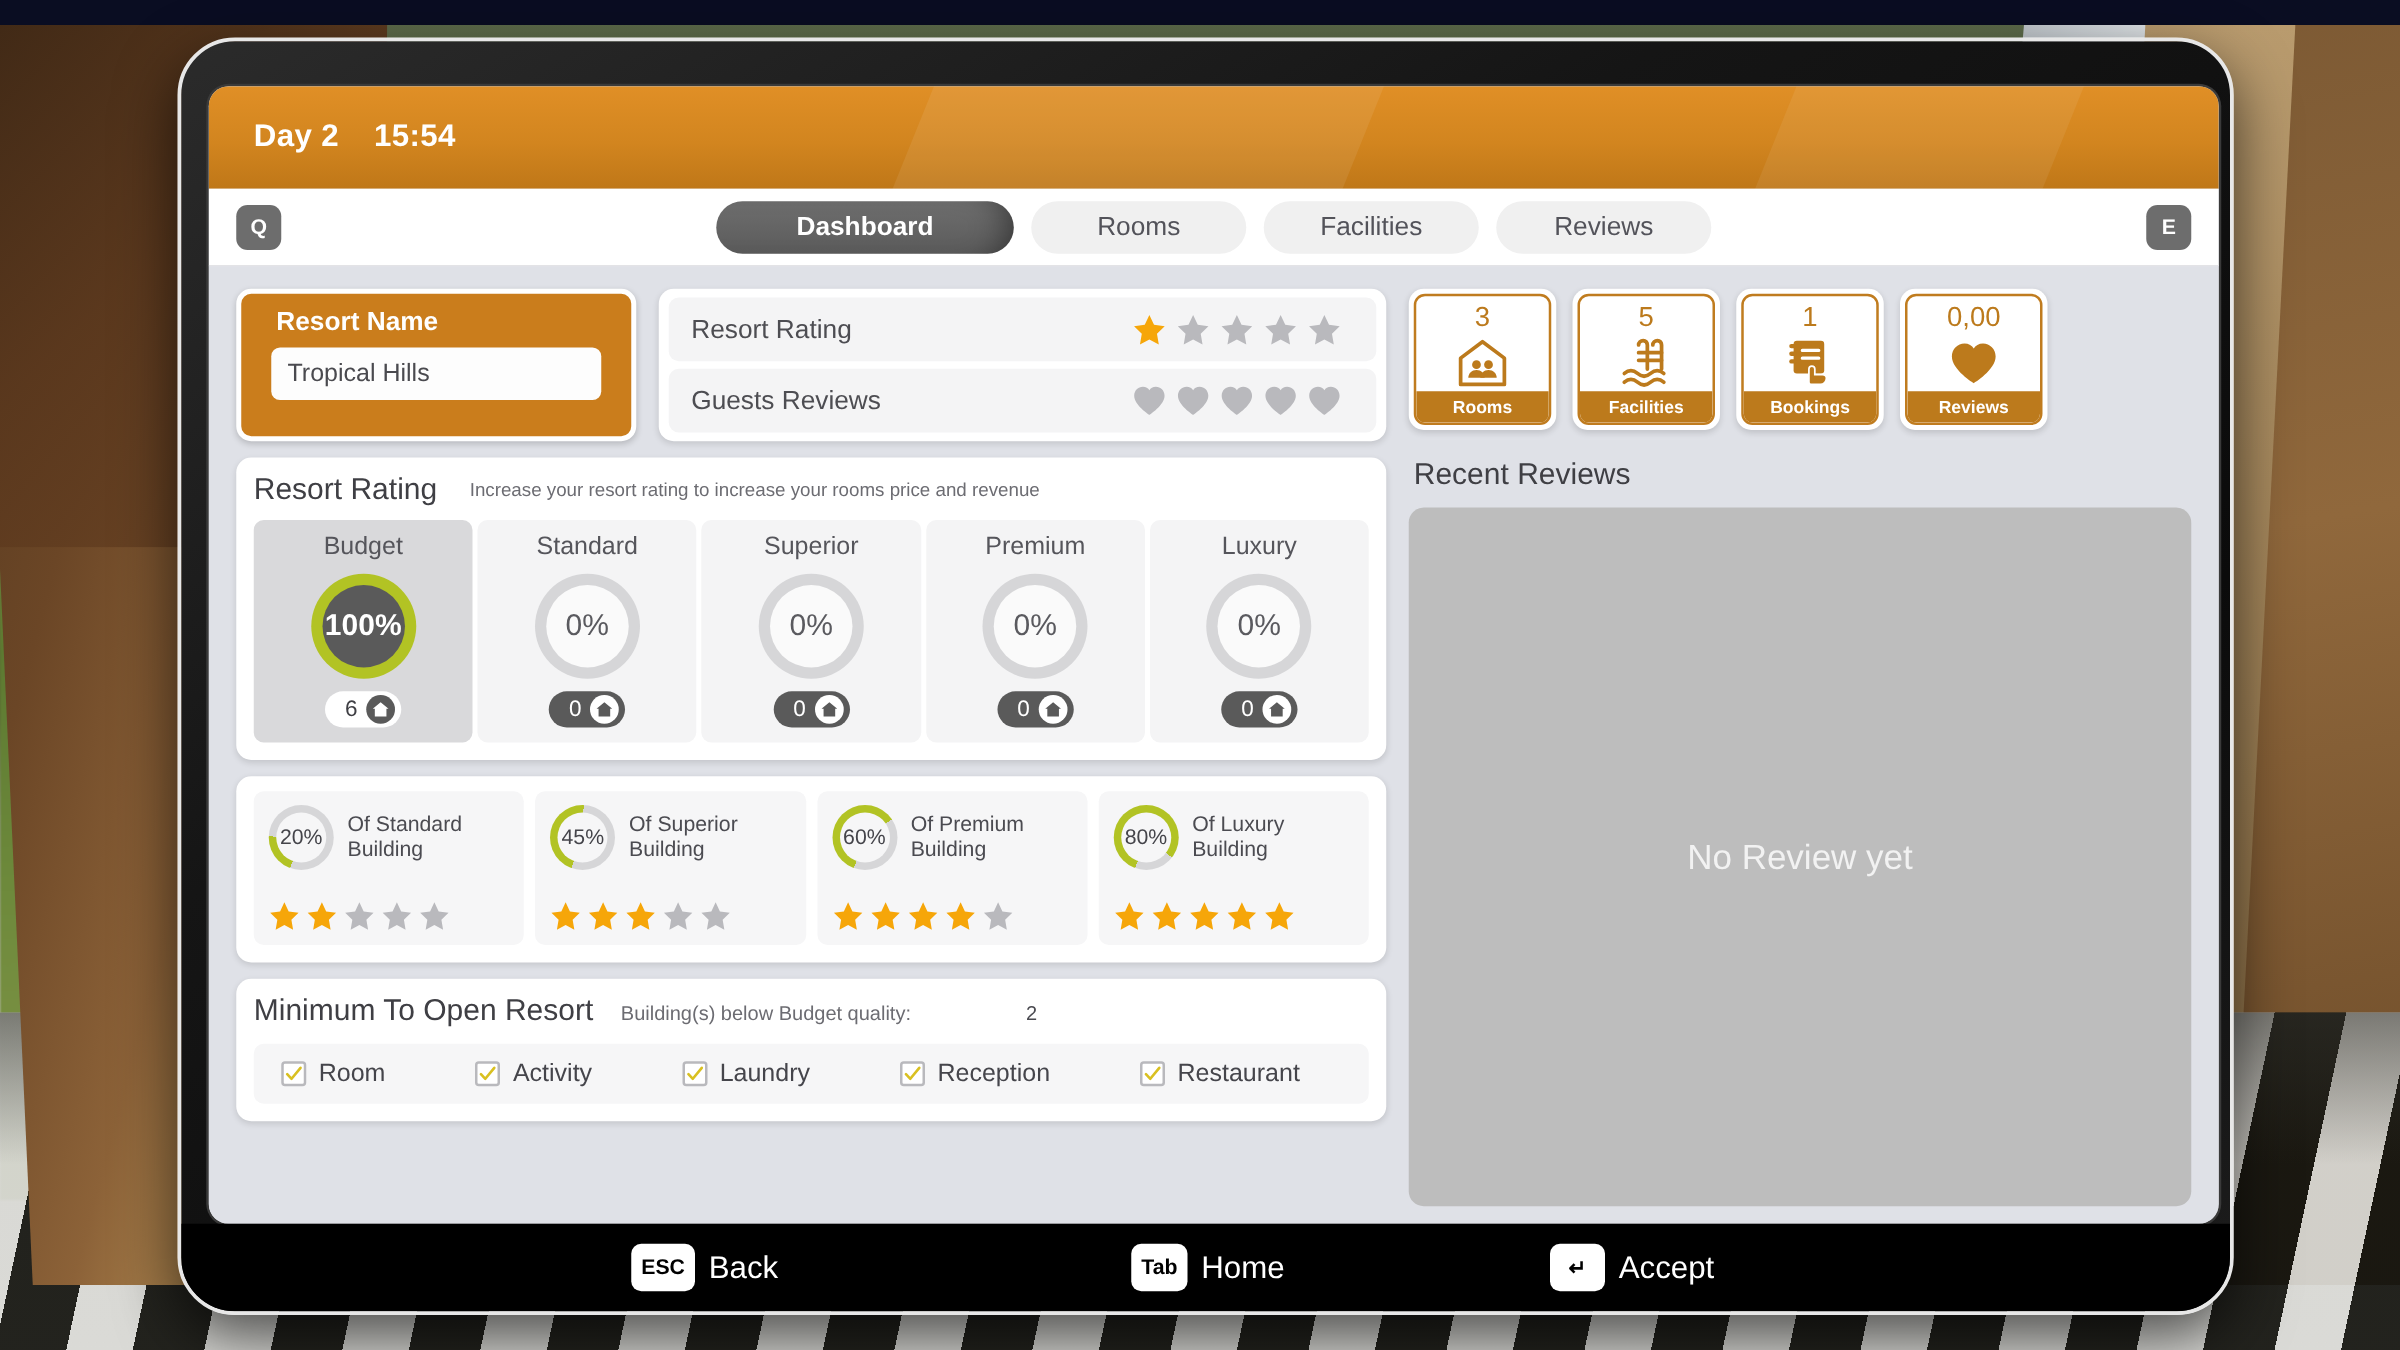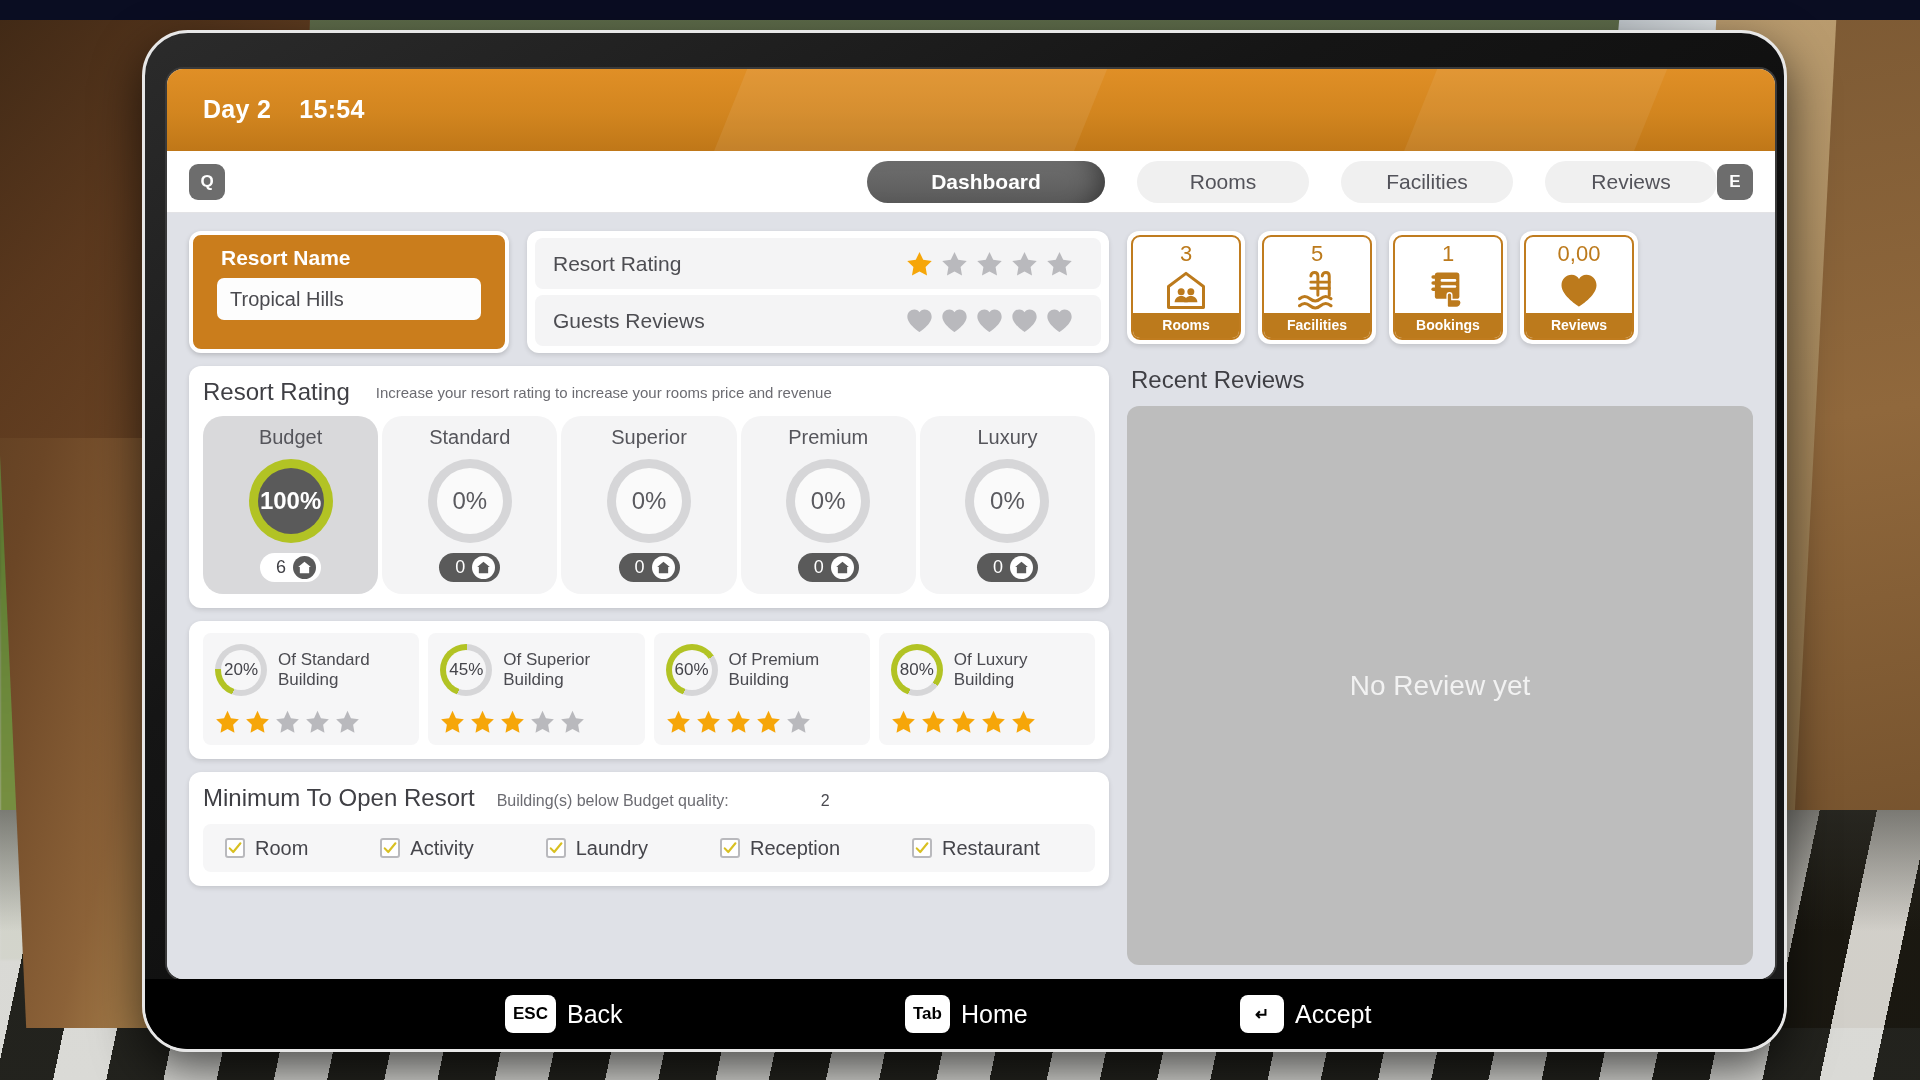--- a/index.html
+++ b/index.html
@@ -101,21 +101,21 @@
   .tabbar {
     position: relative; height: 62px; background: #fff;
     display: flex; align-items: center; padding: 0 22px;
     border-bottom: 1px solid #e3e3e6;
   }
   .keycap {
     width: 36px; height: 36px; border-radius: 9px; background:#6d6d6d; color:#fff;
     display:flex; align-items:center; justify-content:center;
     font-size: 17px; font-weight: bold;
   }
-  .tabs { flex:1; display:flex; justify-content:flex-end; gap: 32px; }
+  .tabs { flex:1; display:flex; justify-content:center; gap: 14px; }
   .tab {
     min-width: 172px; height: 42px; border-radius: 21px; background:#f0f0f0;
     color:#53535a; font-size: 21px; display:flex; align-items:center; justify-content:center;
   }
   .tab.active {
     background: linear-gradient(180deg,#6e6e6e,#5b5b5b); color:#fff; font-weight:bold;
     min-width: 238px; box-shadow: inset -22px 0 26px -18px rgba(0,0,0,.45);
   }
 
   
@@ -153,21 +153,21 @@
   .heart { width: 27px; height: 25px; }
 
   
   .panel { background:#fff; border-radius: 12px; padding: 12px 14px 14px 14px; box-shadow: 0 2px 5px rgba(0,0,0,.12); }
   .panel-head { display:flex; align-items:flex-start; gap: 26px; margin-bottom: 10px; }
   .panel-title { font-size: 24px; color:#3f3f44; white-space:nowrap; }
   .panel-sub { font-size: 15px; color:#6c6c72; line-height: 1.25; padding-top: 6px; }
 
   .tiers { display:flex; gap: 4px; }
   .tier {
-    flex:1; background:#f4f4f5; border-radius: 20px; padding: 10px 0 12px 0;
+    flex:1; background:#f4f4f5; border-radius: 8px; padding: 10px 0 12px 0;
     display:flex; flex-direction:column; align-items:center; gap: 10px;
   }
   .tier.active { background:#d9d9db; }
   .tier-name { font-size: 20px; color:#55555b; }
   .ring { position:relative; width: 84px; height: 84px; border-radius:50%; display:flex; align-items:center; justify-content:center; }
   .ring .inner {
     position:absolute; inset: 9px; border-radius:50%;
     display:flex; align-items:center; justify-content:center;
     font-size: 24px; font-weight: bold;
   }
@@ -184,21 +184,21 @@
     width: 23px; height: 23px; border-radius:50%; background:#5a5a5a;
     display:flex; align-items:center; justify-content:center;
   }
   .cnt.dark .home-badge { background:#fff; }
   .home-glyph { width: 15px; height: 15px; }
 
   
   .upgrades { display:flex; gap: 9px; }
   .upg {
     flex:1; background:#f6f6f7; border-radius: 8px; padding: 11px 12px;
-    display:flex; flex-direction:column; gap: 14px;
+    display:flex; flex-direction:column; gap: 25px;
   }
   .upg-top { display:flex; align-items:center; gap: 11px; }
   .mini-ring { position:relative; width: 52px; height: 52px; border-radius:50%; flex:none; }
   .mini-ring .mi {
     position:absolute; inset: 6px; border-radius:50%; background:#f6f6f7;
     display:flex; align-items:center; justify-content:center;
     font-size: 17px; color:#44444a; font-weight: 500;
   }
   .upg-text { font-size: 17px; color:#4b4b51; line-height: 1.2; }
   .upg-stars { display:flex; gap: 5px; }

